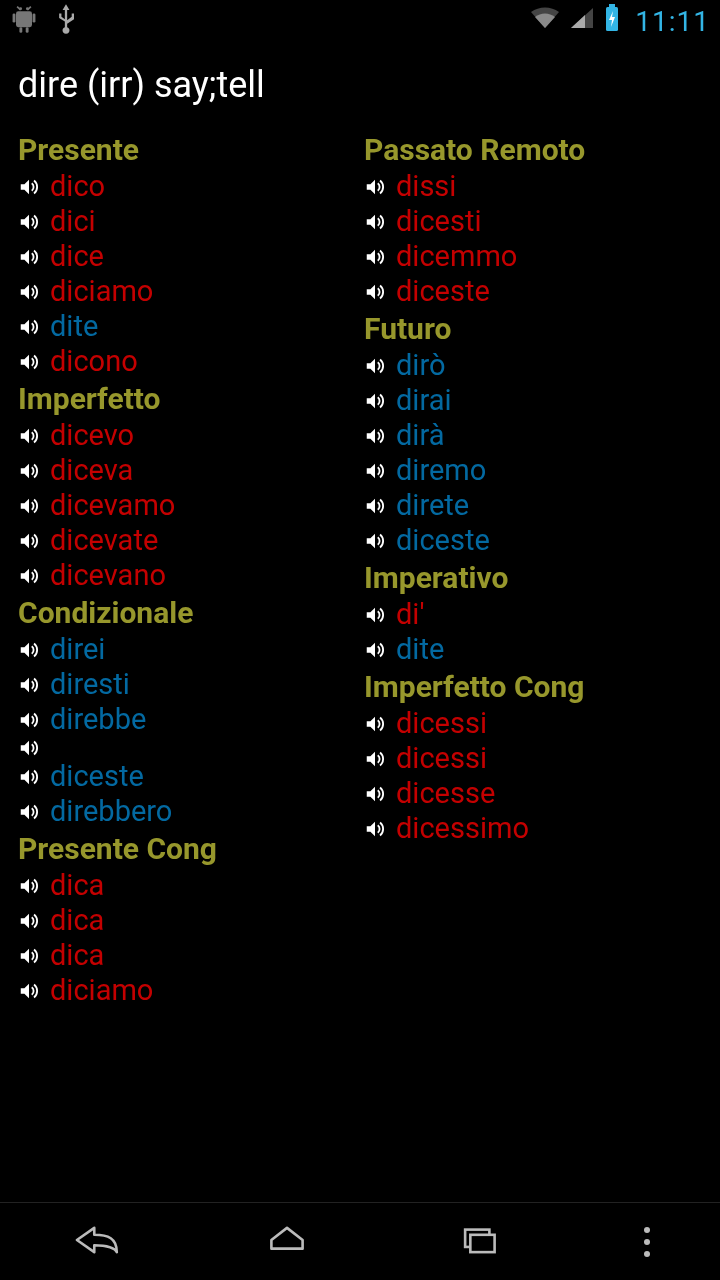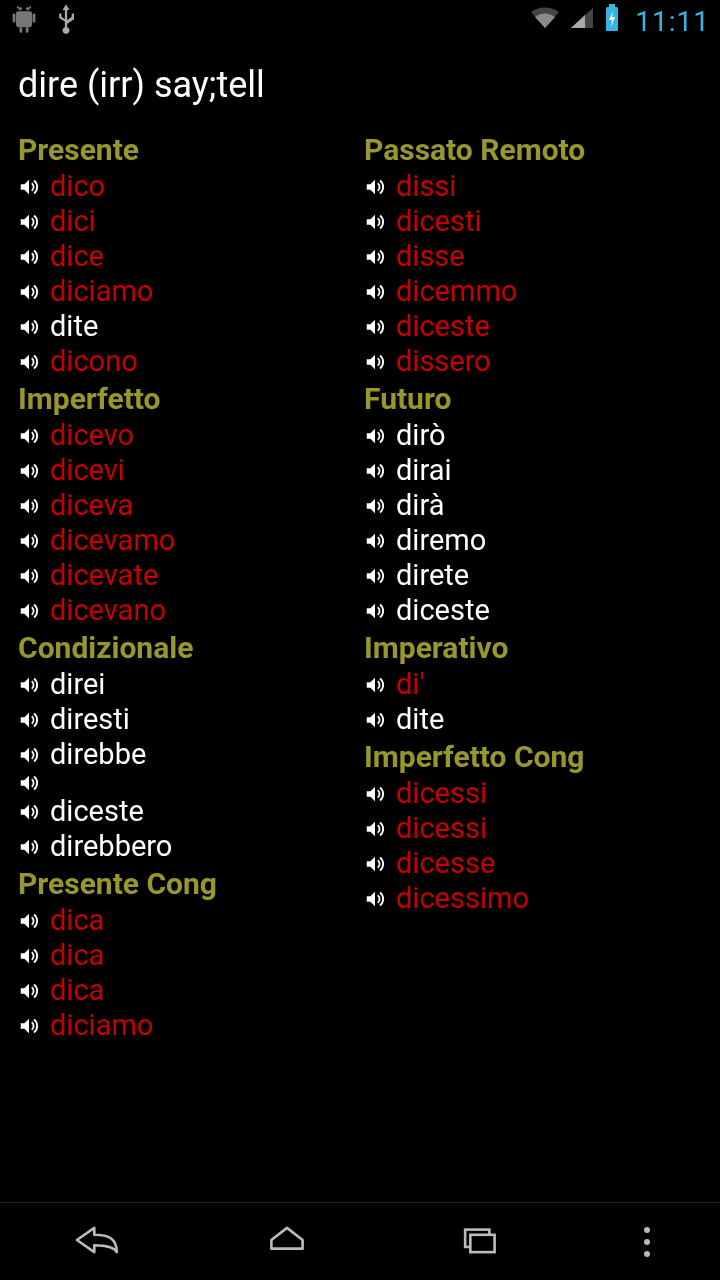--- a/index.html
+++ b/index.html
@@ -54,21 +54,21 @@
   .form-row {
     display: flex;
     align-items: center;
     gap: 10px;
     line-height: 35px;
   }
   .form-text {
     font-size: 29px;
   }
   .form-text.irregular { color: #c40000; }
-  .form-text.regular { color: #ffffff; }
+  .form-text.regular { color: #0369a1; }
 
   .speaker-icon svg { width: 22px; height: 22px; display: block; }
   .speaker-icon { flex: 0 0 auto; }
 
   
   .navbar {
     position: absolute;
     bottom: 0;
     left: 0;
     right: 0;
@@ -220,30 +220,20 @@
             <span class="form-text irregular">dicevo</span>
           </div>
           <div class="form-row">
             <span class="speaker-icon">
               <svg viewBox="0 0 24 24">
                 <path d="M3 9 L7 9 L12 4 L12 20 L7 15 L3 15 Z" fill="#fff"></path>
                 <path d="M15 8 A5 5 0 0 1 15 16" stroke="#fff" stroke-width="2" fill="none"></path>
                 <path d="M17.5 5 A9 9 0 0 1 17.5 19" stroke="#fff" stroke-width="2" fill="none"></path>
               </svg>
             </span>
-            <span class="form-text irregular">dicevi</span>
-          </div>
-          <div class="form-row">
-            <span class="speaker-icon">
-              <svg viewBox="0 0 24 24">
-                <path d="M3 9 L7 9 L12 4 L12 20 L7 15 L3 15 Z" fill="#fff"></path>
-                <path d="M15 8 A5 5 0 0 1 15 16" stroke="#fff" stroke-width="2" fill="none"></path>
-                <path d="M17.5 5 A9 9 0 0 1 17.5 19" stroke="#fff" stroke-width="2" fill="none"></path>
-              </svg>
-            </span>
             <span class="form-text irregular">diceva</span>
           </div>
           <div class="form-row">
             <span class="speaker-icon">
               <svg viewBox="0 0 24 24">
                 <path d="M3 9 L7 9 L12 4 L12 20 L7 15 L3 15 Z" fill="#fff"></path>
                 <path d="M15 8 A5 5 0 0 1 15 16" stroke="#fff" stroke-width="2" fill="none"></path>
                 <path d="M17.5 5 A9 9 0 0 1 17.5 19" stroke="#fff" stroke-width="2" fill="none"></path>
               </svg>
             </span>
@@ -406,51 +396,31 @@
             <span class="form-text irregular">dicesti</span>
           </div>
           <div class="form-row">
             <span class="speaker-icon">
               <svg viewBox="0 0 24 24">
                 <path d="M3 9 L7 9 L12 4 L12 20 L7 15 L3 15 Z" fill="#fff"></path>
                 <path d="M15 8 A5 5 0 0 1 15 16" stroke="#fff" stroke-width="2" fill="none"></path>
                 <path d="M17.5 5 A9 9 0 0 1 17.5 19" stroke="#fff" stroke-width="2" fill="none"></path>
               </svg>
             </span>
-            <span class="form-text irregular">disse</span>
-          </div>
-          <div class="form-row">
-            <span class="speaker-icon">
-              <svg viewBox="0 0 24 24">
-                <path d="M3 9 L7 9 L12 4 L12 20 L7 15 L3 15 Z" fill="#fff"></path>
-                <path d="M15 8 A5 5 0 0 1 15 16" stroke="#fff" stroke-width="2" fill="none"></path>
-                <path d="M17.5 5 A9 9 0 0 1 17.5 19" stroke="#fff" stroke-width="2" fill="none"></path>
-              </svg>
-            </span>
             <span class="form-text irregular">dicemmo</span>
           </div>
           <div class="form-row">
             <span class="speaker-icon">
               <svg viewBox="0 0 24 24">
                 <path d="M3 9 L7 9 L12 4 L12 20 L7 15 L3 15 Z" fill="#fff"></path>
                 <path d="M15 8 A5 5 0 0 1 15 16" stroke="#fff" stroke-width="2" fill="none"></path>
                 <path d="M17.5 5 A9 9 0 0 1 17.5 19" stroke="#fff" stroke-width="2" fill="none"></path>
               </svg>
             </span>
             <span class="form-text irregular">diceste</span>
-          </div>
-          <div class="form-row">
-            <span class="speaker-icon">
-              <svg viewBox="0 0 24 24">
-                <path d="M3 9 L7 9 L12 4 L12 20 L7 15 L3 15 Z" fill="#fff"></path>
-                <path d="M15 8 A5 5 0 0 1 15 16" stroke="#fff" stroke-width="2" fill="none"></path>
-                <path d="M17.5 5 A9 9 0 0 1 17.5 19" stroke="#fff" stroke-width="2" fill="none"></path>
-              </svg>
-            </span>
-            <span class="form-text irregular">dissero</span>
           </div>
         </div>
       </div>
       <div class="tense-block">
         <div class="tense-title">Futuro</div>
         <div class="forms">
           <div class="form-row">
             <span class="speaker-icon">
               <svg viewBox="0 0 24 24">
                 <path d="M3 9 L7 9 L12 4 L12 20 L7 15 L3 15 Z" fill="#fff"></path>

